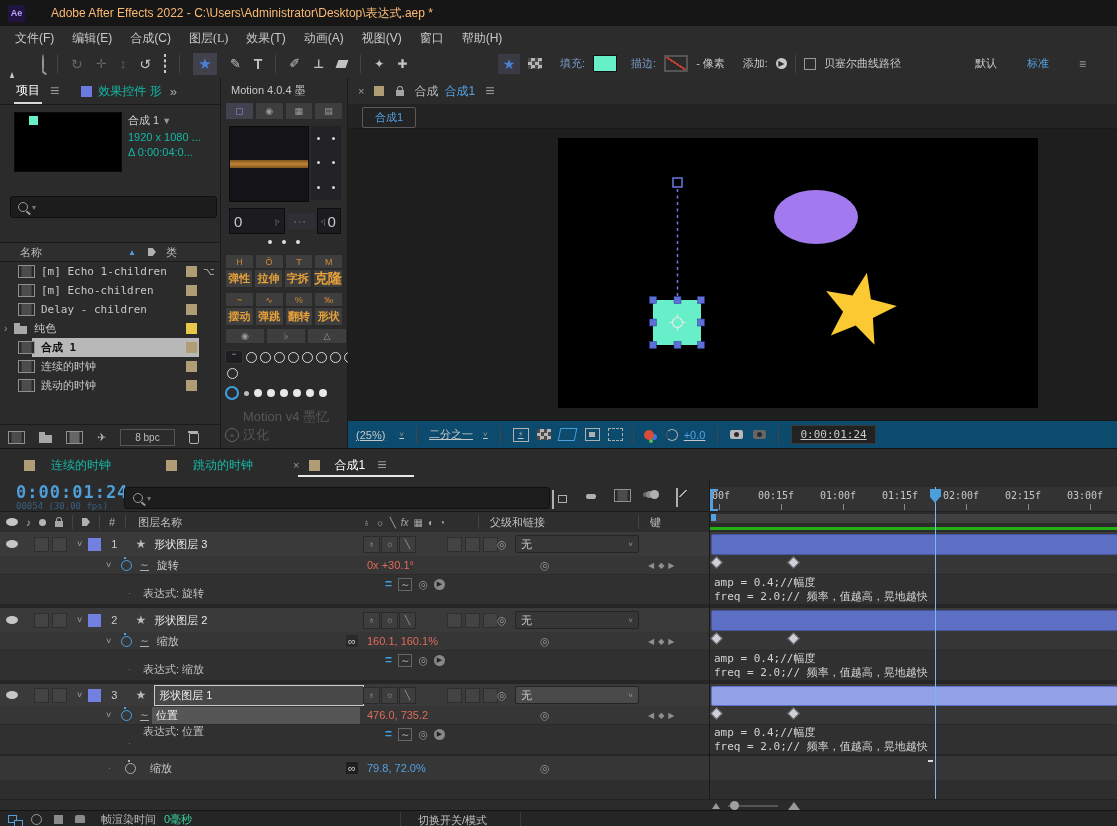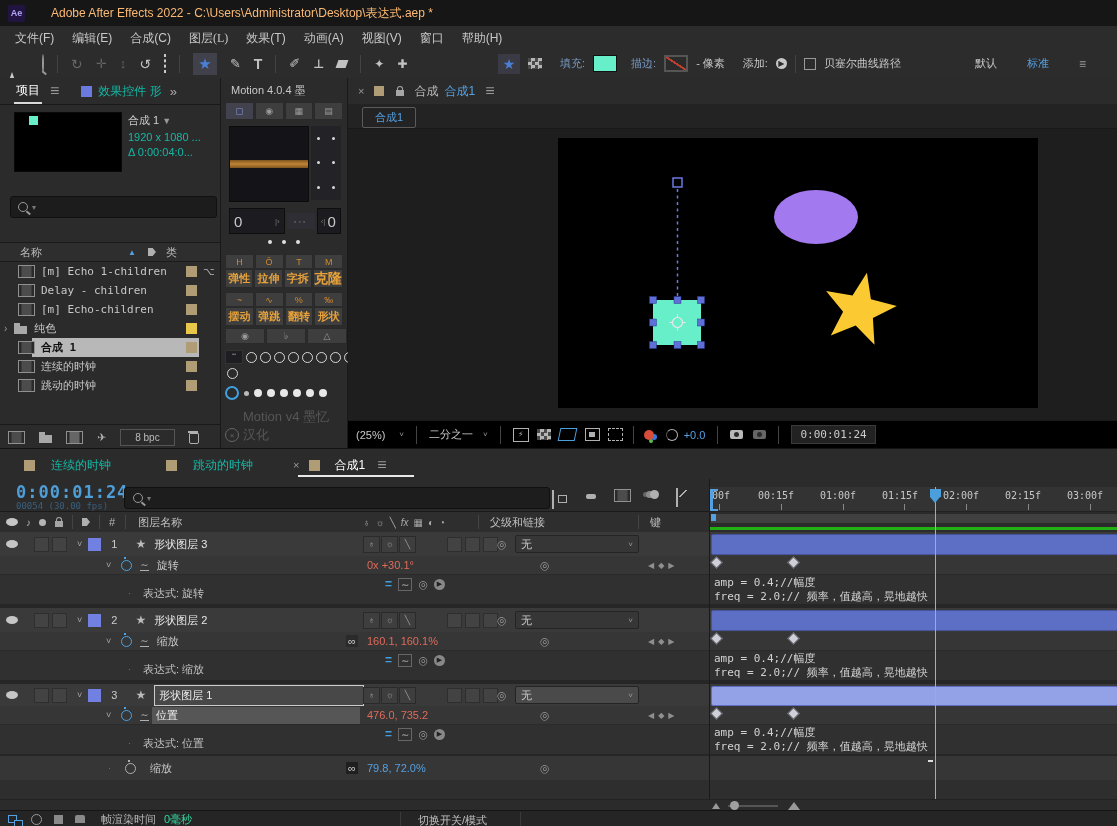--- a/index.html
+++ b/index.html
@@ -156,26 +156,26 @@
 
     <div class="abs" style="left:0;top:184px;width:220px;">
       <div class="row" style="height:19px;">
         <span class="filmic" style="margin-left:18px;"></span>
         <span class="t11 mono" style="margin-left:6px;color:#c8c8c8;">[m] Echo 1-children</span>
         <span class="chip abs" style="left:186px;background:#b09d76;width:11px;height:11px;"></span>
         <span class="abs" style="left:203px;color:#bbb;font-size:10px;">⌥</span>
       </div>
       <div class="row" style="height:19px;">
         <span class="filmic" style="margin-left:18px;"></span>
-        <span class="t11 mono" style="margin-left:6px;color:#c8c8c8;">Delay - children</span>
+        <span class="t11 mono" style="margin-left:6px;color:#c8c8c8;">[m] Echo-children</span>
         <span class="chip abs" style="left:186px;background:#b09d76;width:11px;height:11px;"></span>
       </div>
       <div class="row" style="height:19px;">
         <span class="filmic" style="margin-left:18px;"></span>
-        <span class="t11 mono" style="margin-left:6px;color:#c8c8c8;">[m] Echo-children</span>
+        <span class="t11 mono" style="margin-left:6px;color:#c8c8c8;">Delay - children</span>
         <span class="chip abs" style="left:186px;background:#b09d76;width:11px;height:11px;"></span>
       </div>
       <div class="row" style="height:19px;">
         <span style="margin-left:4px;color:#999;font-size:10px;">›</span>
         <span class="folderic" style="margin-left:7px;"></span>
         <span class="t11" style="margin-left:7px;color:#c8c8c8;">纯色</span>
         <span class="chip abs" style="left:186px;background:#e8c84a;width:11px;height:11px;"></span>
       </div>
       <div class="row" style="height:19px;background:linear-gradient(to right,#2b2b2b 32px,#b8b8b8 32px,#b8b8b8 199px,#2b2b2b 199px);">
         <span class="filmic" style="margin-left:18px;"></span>
@@ -347,21 +347,21 @@
         <g stroke="#e8e8e8" fill="none" stroke-width="1.2">
           <circle cx="119.5" cy="184.5" r="5"></circle>
           <line x1="119.5" y1="176.5" x2="119.5" y2="179.5"></line>
             <line x1="119.5" y1="189.5" x2="119.5" y2="192.5"></line>
           <line x1="111.5" y1="184.5" x2="114.5" y2="184.5"></line>
             <line x1="124.5" y1="184.5" x2="127.5" y2="184.5"></line>
         </g>
       </svg>
     </div>
 
-    <div class="abs row" style="left:0;top:342px;width:769px;height:27px;background:#000000;border-top:1px solid #191919;">
+    <div class="abs row" style="left:0;top:342px;width:769px;height:27px;background:#0c4a6e;border-top:1px solid #191919;text-decoration:underline;">
       <span class="t11" style="margin-left:8px;"><span>(25%)</span></span>
       <span style="color:#999;font-size:8px;margin-left:14px;">˅</span>
       <span class="sep" style="margin-left:12px;"></span>
       <span class="t11" style="margin-left:12px;"><span>二分之一</span></span>
       <span style="color:#999;font-size:8px;margin-left:10px;">˅</span>
       <span class="sep" style="margin-left:12px;"></span>
       <span style="margin-left:12px;width:14px;height:12px;border:1px solid #b0b0b0;color:#b0b0b0;font-size:8px;text-align:center;line-height:11px;">⚡</span>
       <span class="checker" style="margin-left:8px;"></span>
       <span style="margin-left:8px;width:15px;height:11px;border:1.5px solid #4a9fdc;transform:skewX(-12deg);"></span>
       <span style="margin-left:9px;width:13px;height:11px;border:1px solid #b0b0b0;display:flex;align-items:center;justify-content:center;">
@@ -587,21 +587,21 @@
     </div>
     
     <div class="abs" style="left:0;top:275px;width:710px;height:30px;">
       <span class="exprico abs" style="left:385px;top:3px;">
         <span style="color:#3fa0e0;font-weight:bold;font-size:12px;">=</span>
         <span style="color:#b0b0b0;font-size:10px;border:1px solid #666;padding:0 2px;">∼</span>
         <span style="color:#999;font-size:11px;">◎</span>
         <span style="width:11px;height:11px;border-radius:50%;background:#888;color:#222;font-size:7px;display:flex;align-items:center;justify-content:center;">▶</span>
       </span>
       <span class="abs" style="left:128px;top:14px;color:#777;font-size:9px;">·</span>
-      <span class="t11 abs" style="left:143px;top:12px;color:#c0c0c0;">表达式: 位置</span>
+      <span class="t11 abs" style="left:143px;top:0;color:#c0c0c0;">表达式: 位置</span>
     </div>
     
     <div class="abs row" style="left:0;top:307px;width:710px;height:24px;">
       <span class="abs" style="left:108px;color:#777;font-size:9px;">·</span>
       <span class="sw gray" style="margin-left:125px;"></span>
       <span class="t11" style="margin-left:14px;color:#c8c8c8;">缩放</span>
       <span class="abs" style="left:346px;color:#ccc;font-size:11px;background:#1f1f1f;padding:0 2px;">∞</span>
       <span class="t11 blue abs" style="left:367px;">79.8, 72.0%</span>
       <span class="abs" style="left:540px;color:#999;font-size:11px;">◎</span>
     </div>

